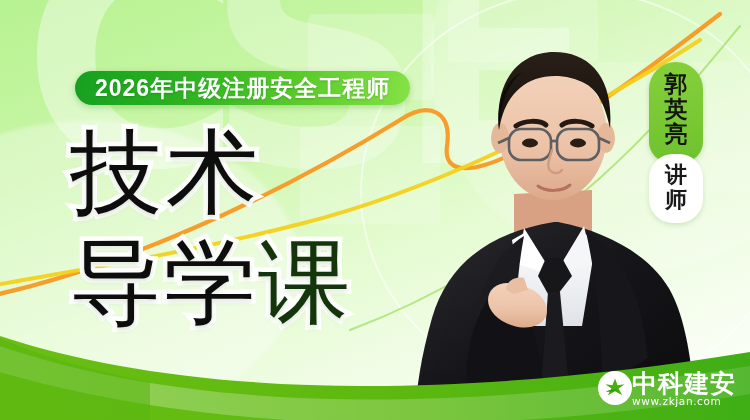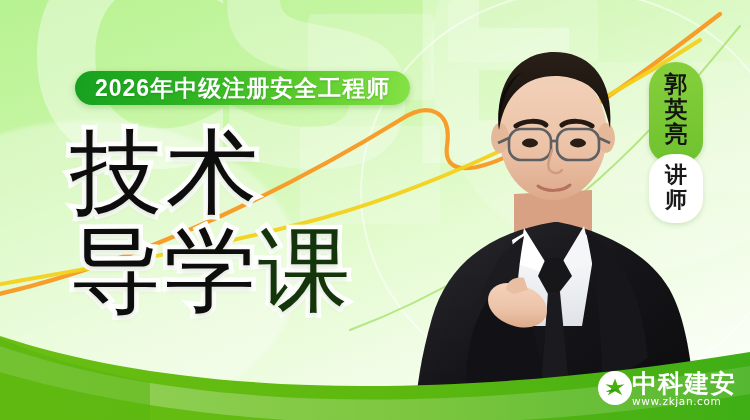--- a/index.html
+++ b/index.html
@@ -65,21 +65,21 @@
   
   .headline{position:absolute;left:70px;top:125px;}
   .h-line{
     font-size:92px;font-weight:400;line-height:1.04;
     letter-spacing:4px;white-space:nowrap;
     color:#0d0d0d;
     -webkit-text-stroke:9px #ffffff;
     paint-order:stroke fill;
     text-shadow:0 3px 5px rgba(120,160,90,0.25);
   }
-  .h-line-2{margin-top:2px;letter-spacing:2px;}
+  .h-line-2{margin-top:14px;letter-spacing:2px;}
   .h-line-2 .accent{color:#14350b;}
 
   
   .teacher-badge{
     position:absolute;left:649px;top:62px;width:54px;
     display:flex;flex-direction:column;align-items:center;
   }
   .tb-name{
     width:54px;padding:10px 0 16px;
     border-radius:27px 27px 20px 20px;

